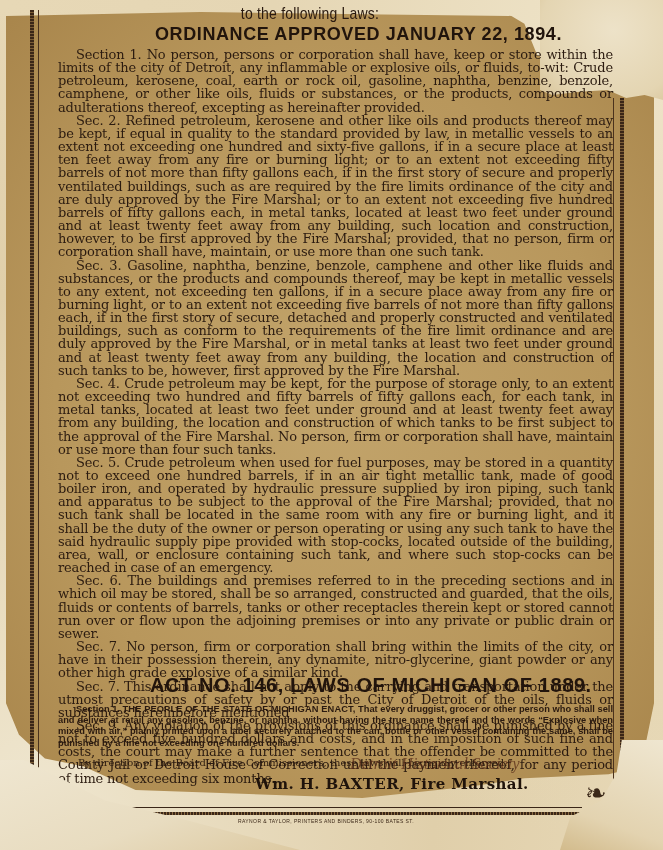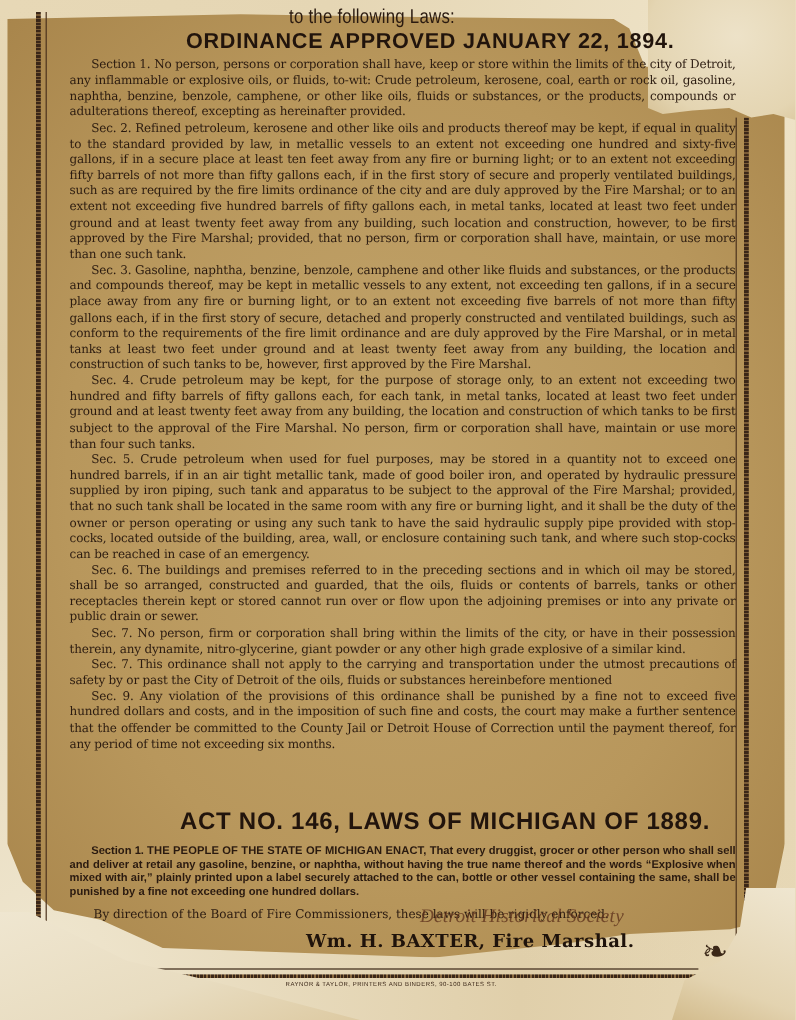--- a/index.html
+++ b/index.html
@@ -60,21 +60,21 @@
     transform: scaleY(1.2); letter-spacing: 0.2px;
   }
   .heading {
     position: absolute; font-family: "Liberation Sans", sans-serif; font-weight: bold;
     color: #21140c; letter-spacing: 0.6px;
   }
   .h1 { left: 155px; top: 24px; font-size: 18px; }
   .h2 { left: 150px; top: 674px; font-size: 20px; }
   .body-text {
     position: absolute; left: 58px; width: 555px;
-    font-size: 10px; line-height: 13.15px; text-align: justify;
+    font-size: 13px; line-height: 13.15px; text-align: justify;
     color: #2b1b10; letter-spacing: -0.15px;
   }
   .body-text p { margin: 0; text-indent: 18px; }
   .ord { top: 48px; }
   .act {
     position: absolute; left: 58px; top: 704px; width: 555px;
     font-family: "Liberation Sans", sans-serif; font-weight: bold;
     font-size: 9.3px; line-height: 11.2px; text-align: justify; color: #2a1a10;
   }
   .act p { margin: 0; text-indent: 18px; }

